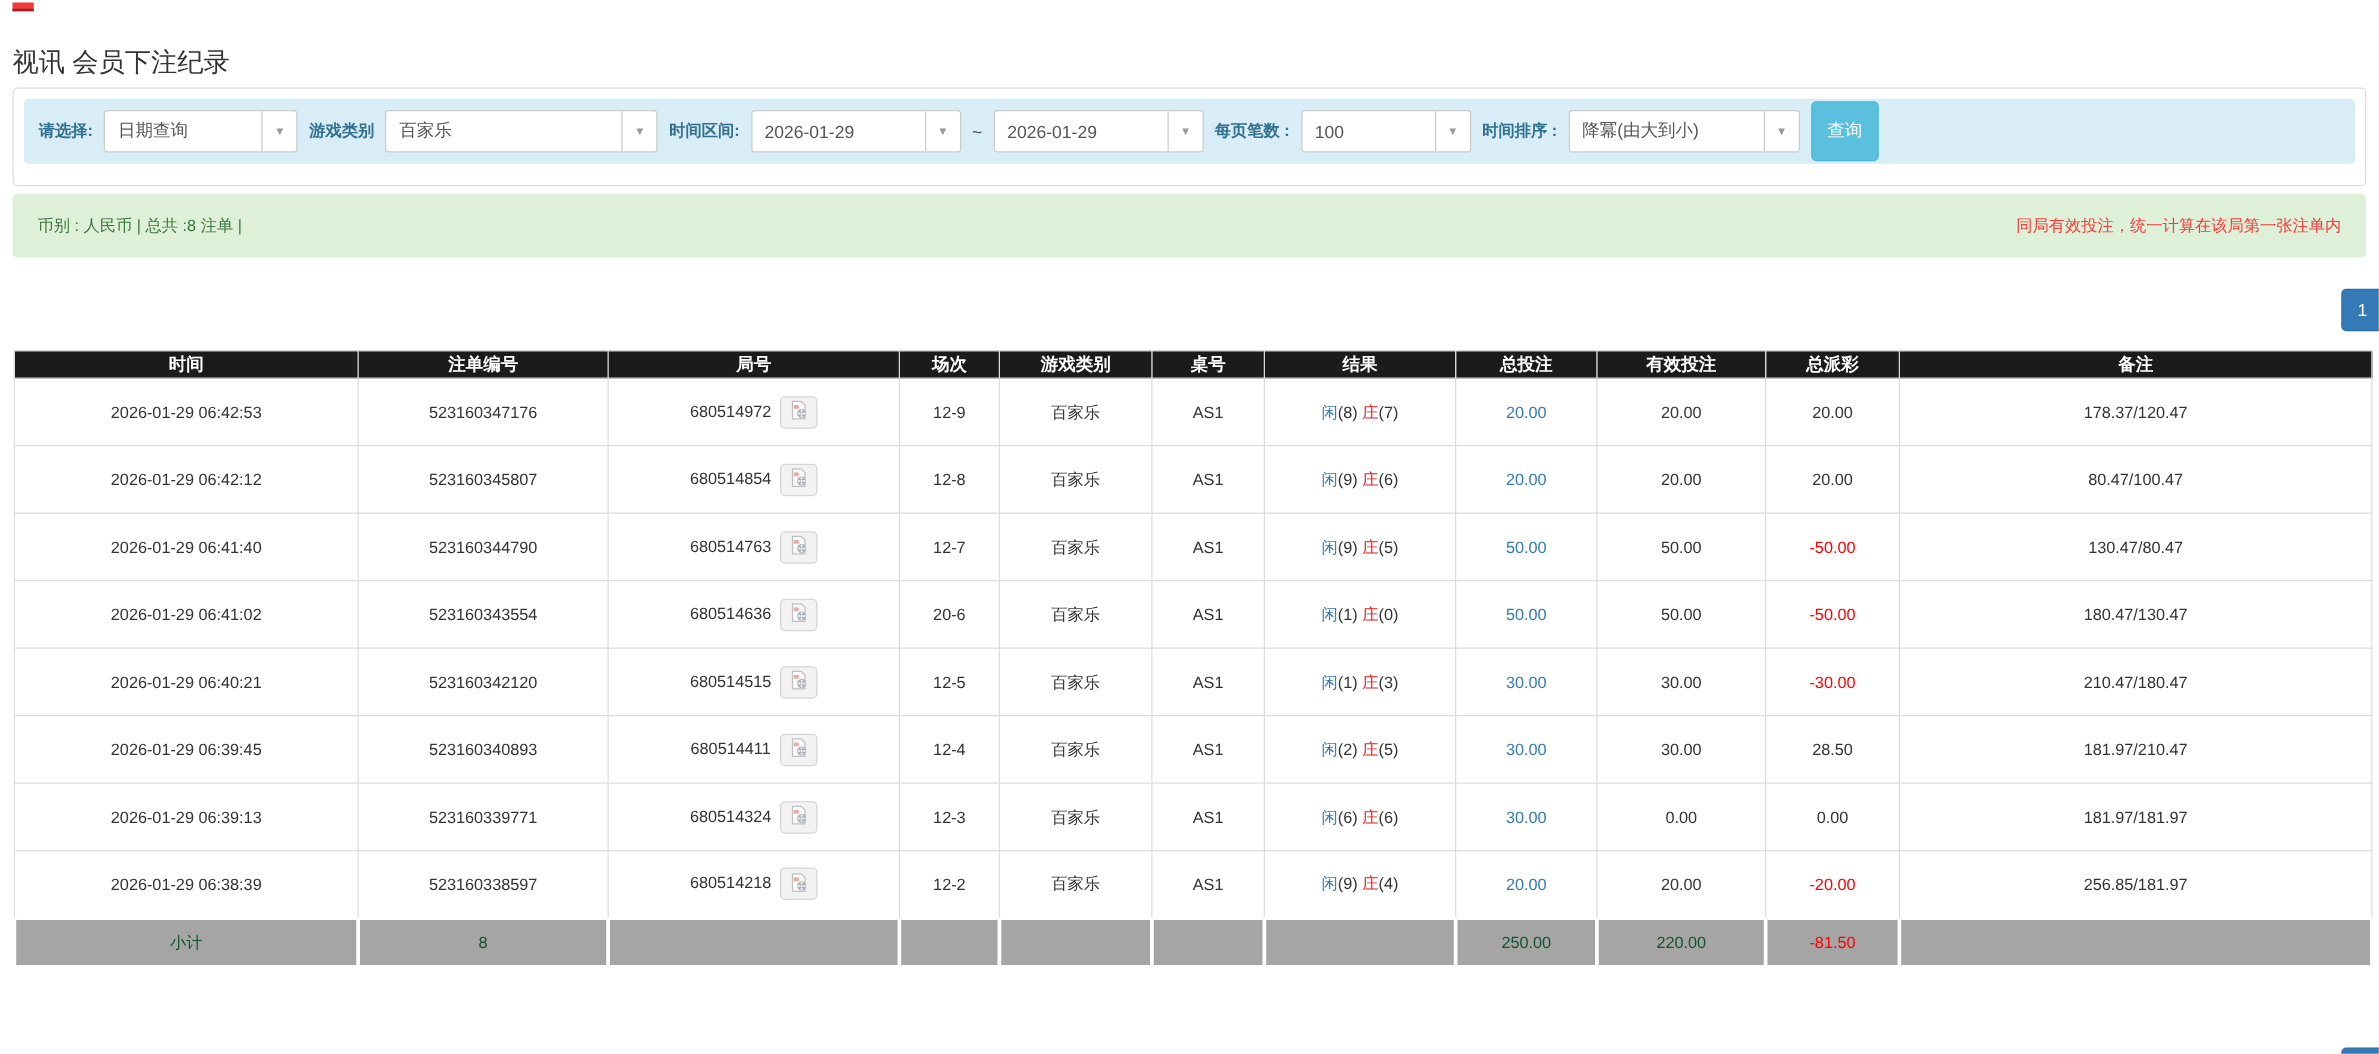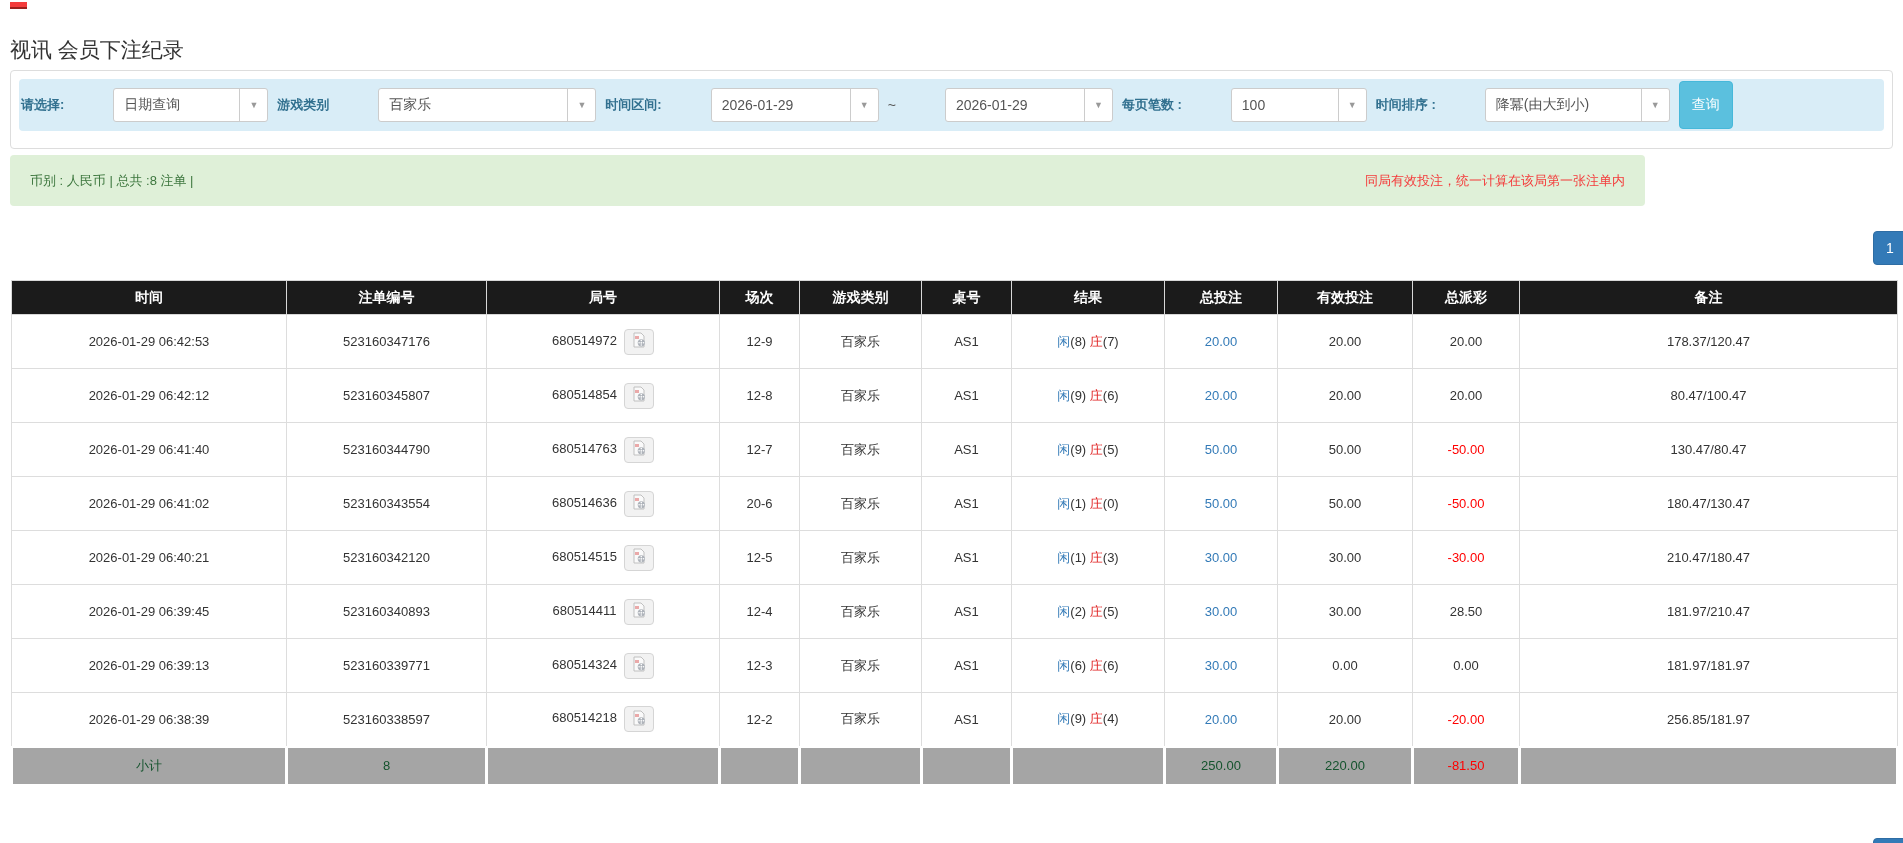--- a/index.html
+++ b/index.html
@@ -12,50 +12,50 @@
 
   .red-mark { position:absolute; left:10px; top:2px; width:17px; height:7px;
     background:var(--notice_red,#d9332e); border-bottom:2px solid #9c201d; }
 
   .page-title { position:absolute; left:10px; top:36px; font-size:21px; color:#333; }
 
   
   .filter-panel { position:absolute; left:10px; top:70px; width:1883px; height:79px;
     background:#fff; border:1px solid #ddd; border-radius:4px; padding:8px; }
   .filter-bar { background:var(--filter_bg,#d9edf7); border-radius:4px; height:52px;
-    display:flex; align-items:center; padding:0 2px; gap:9px; }
+    display:flex; align-items:center; padding:0 12px; gap:9px; }
   .flabel { color:var(--filter_label,#31708f); font-weight:bold; font-size:13px; white-space:nowrap; }
   .fselect { background:#fff; border:1px solid #ccc; border-radius:3px; height:34px;
-    display:flex; align-items:center; font-size:14px; color:#555; cursor:pointer;margin-left:40px; }
+    display:flex; align-items:center; font-size:14px; color:#555; cursor:pointer; }
   .fselect .val { padding:0 10px; flex:1; white-space:nowrap; overflow:hidden; }
   .fselect .arrow { width:28px; align-self:stretch; border-left:1px solid #ccc;
     display:flex; align-items:center; justify-content:center; color:#999; font-size:9px; }
   .tilde { color:#555; font-size:14px; }
   .search-btn { height:48px; min-width:48px; padding:0 12px; background:var(--button,#5bc0de);
     border:1px solid #46b8da; border-radius:4px; color:#fff; font-size:14px; cursor:pointer;
     font-family:inherit; }
 
   
-  .summary-bar { position:absolute; left:10px; top:155px; width:1635px; height:51px;
+  .summary-bar { position:absolute; left:10px; top:155px; width:1883px; height:51px;
     background:var(--success_bg,#dff0d8); border-radius:4px; display:flex; align-items:center;
     justify-content:space-between; padding:0 20px 0 20px; font-size:13px; }
   .summary-left { color:var(--success_text,#3c763d); }
   .summary-right { color:var(--notice_red,#f43b3b); }
 
   
   .pagination-top { position:absolute; top:231px; right:-4px; }
   .pagination-bottom { position:absolute; top:838px; right:-4px; }
   .page-btn { width:34px; height:34px; background:var(--accent,#337ab7);
     border:1px solid #2e6da4; border-radius:4px; color:#fff; font-size:14px; cursor:pointer;
     font-family:inherit; }
 
   
   table.data-table { position:absolute; left:10px; top:280px; width:1886px;
     border-collapse:collapse; table-layout:fixed; font-size:13px; }
-  thead th { background:var(--header_bg,#1b1b1b); color:#fff; height:34px;
+  thead th { background:var(--header_bg,#1b1b1b); color:#fff; height:22px;
     font-size:14px; font-weight:bold; border:1px solid #d8d8d8; text-align:center; }
   tbody td { height:54px; border:1px solid #ddd; text-align:center; background:#fff; color:#333; }
   .betlink { color:var(--accent,#337ab7); text-decoration:none; cursor:pointer; }
   .player { color:var(--accent,#337ab7); }
   .banker { color:var(--banker_red,#e02020); }
   .neg { color:var(--negative_red,#ff0000); }
   tfoot td { background:var(--footer_bg,#a5a5a5); color:#14532d; height:39px;
     border:3px solid #fff; border-top-width:2px; text-align:center; font-size:13px; }
   tfoot td.neg { color:var(--negative_red,#ff0000); }
 

